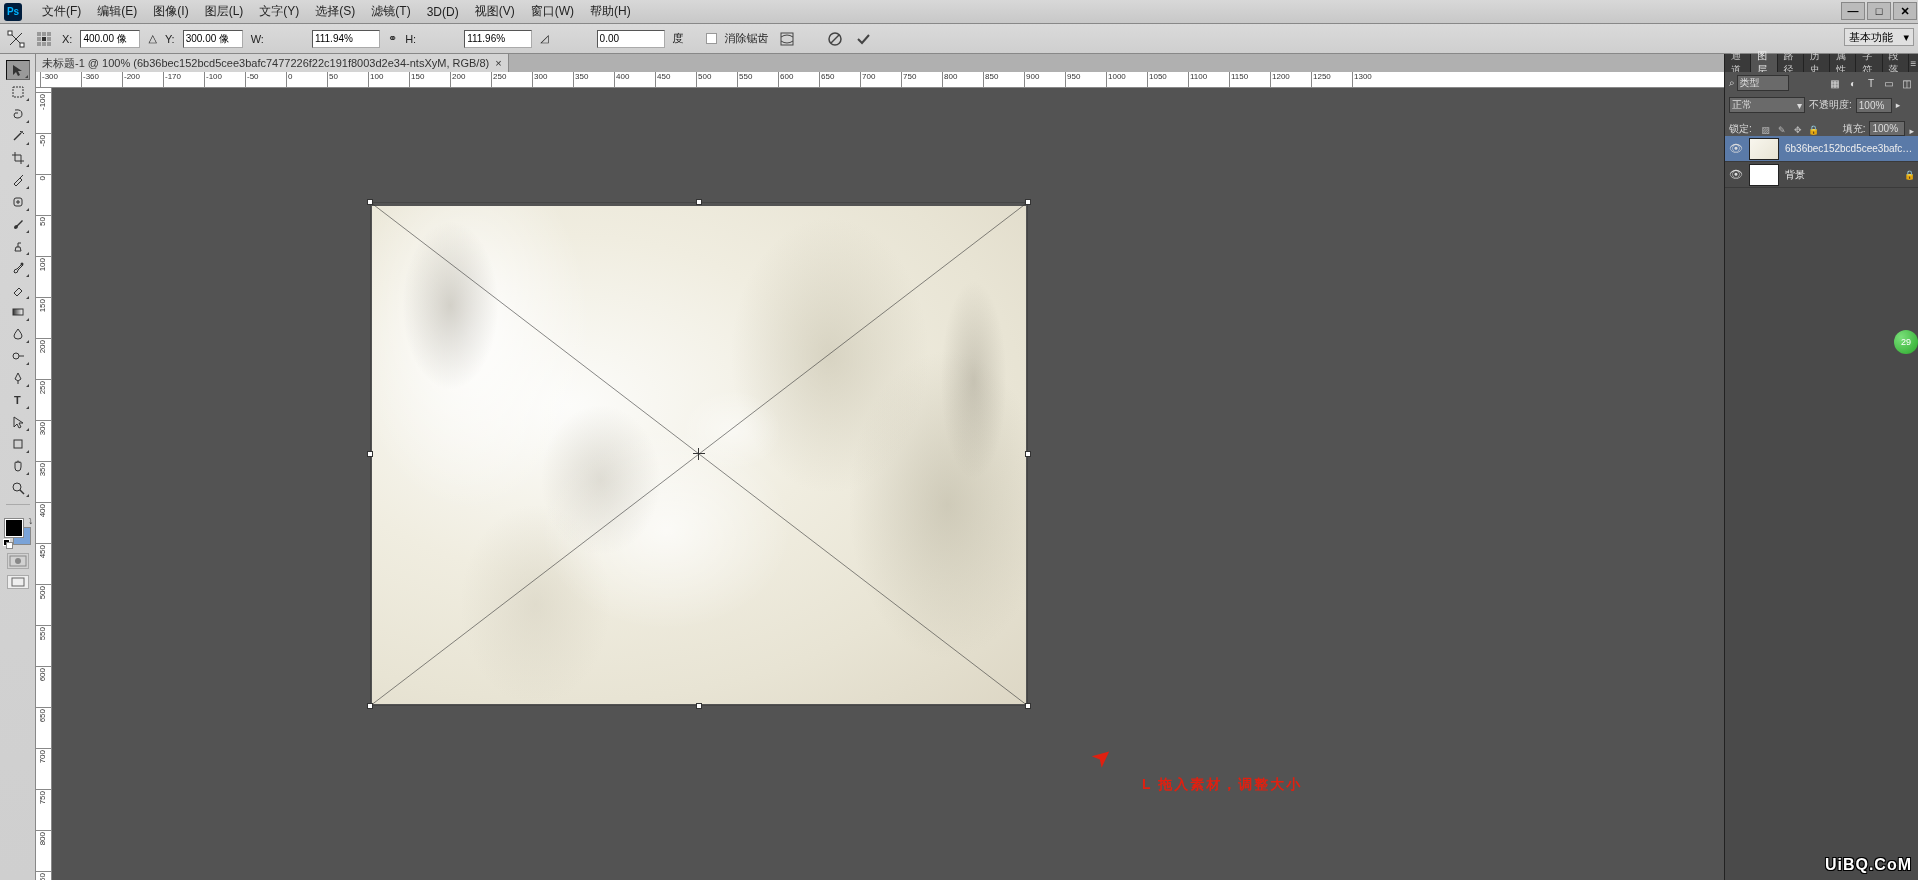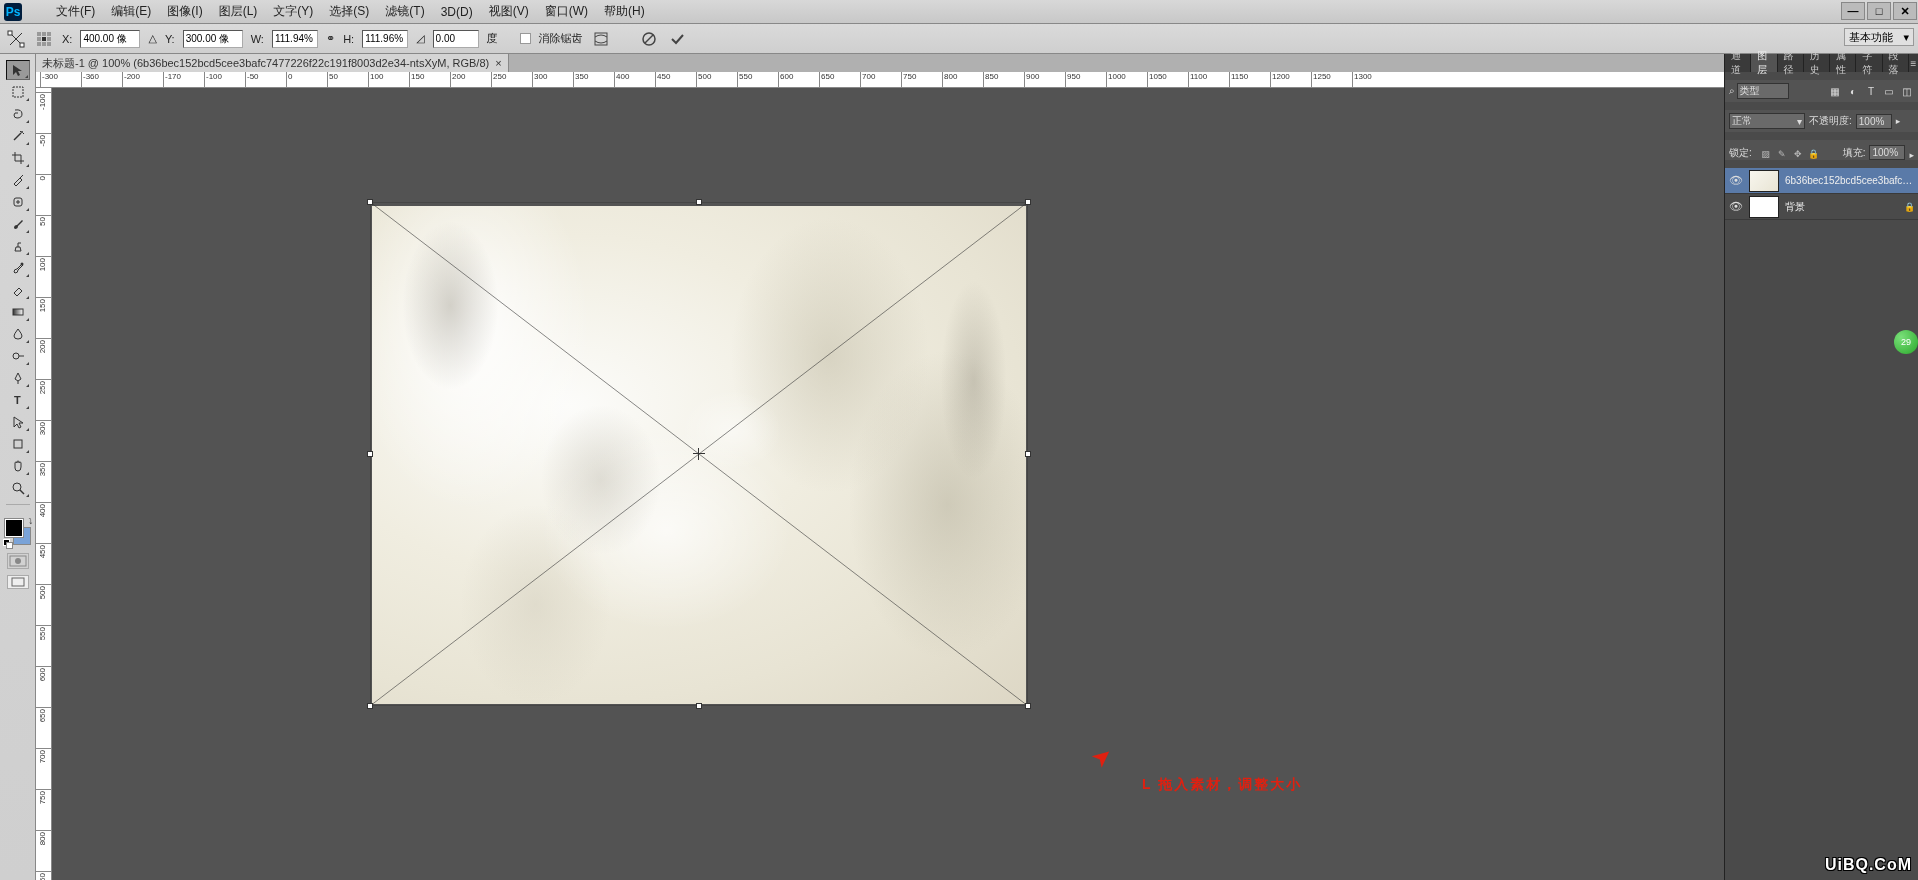--- a/index.html
+++ b/index.html
@@ -1,29 +1,29 @@
 <!DOCTYPE html>
 <html><head>
 <meta charset="utf-8">
 <style>
 * { margin: 0; padding: 0; box-sizing: border-box; font-family: "Microsoft YaHei", Arial, sans-serif; }
 body { background: #535353; width: 1918px; height: 880px; overflow: hidden; position: relative; }
 
 
 .menubar { height: 24px; background: linear-gradient(#d8d8d8, #c8c8c8); display: flex; align-items: center; padding: 0 4px; border-bottom: 1px solid #888; }
-.ps-logo { width: 18px; height: 18px; background: #001d3d; border-radius: 3px; margin-right: 26px; display: flex; align-items: center; justify-content: center; color: #00b4ff; font-size: 12px; font-weight: bold; }
+.ps-logo { width: 18px; height: 18px; background: #001d3d; border-radius: 3px; margin-right: 12px; display: flex; align-items: center; justify-content: center; color: #00b4ff; font-size: 10px; font-weight: bold; }
 .menu-item { padding: 2px 8px; font-size: 12px; color: #222; cursor: default; }
 .window-controls { position: absolute; right: 0; top: 0; display: flex; }
 .win-btn { width: 24px; height: 18px; background: #bbb; border: 1px solid #888; margin: 2px 1px; display: flex; align-items: center; justify-content: center; font-size: 11px; font-weight: bold; }
 
 
 .optionsbar { height: 30px; background: linear-gradient(#dadada, #cfcfcf); display: flex; align-items: center; padding: 0 6px; border-bottom: 1px solid #888; gap: 8px; font-size: 11px; }
 .optionsbar .opt-icon { width: 20px; height: 20px; display: flex; align-items: center; justify-content: center; }
 .opt-input { width: 60px; height: 18px; background: #fff; border: 1px inset #aaa; font-size: 10px; padding: 0 2px; }
-.opt-narrow { width: 46px; }
+.opt-narrow { width: 68px; margin-left: 40px; }
 .opt-label { font-size: 11px; color: #222; }
 .checkbox { width: 11px; height: 11px; border: 1px solid #999; background: #fff; display: inline-block; vertical-align: middle; }
 .workspace-dd { position: absolute; right: 4px; top: 28px; width: 70px; height: 18px; background: #e0e0e0; border: 1px solid #999; font-size: 11px; padding: 0 4px; display: flex; align-items: center; justify-content: space-between; }
 
 
 .doctab-row { height: 18px; background: #b0b0b0; display: flex; align-items: center; padding-left: 36px; }
 .doctab { height: 18px; background: #d4d4d4; padding: 0 6px; font-size: 11px; color: #333; display: flex; align-items: center; gap: 6px; border-right: 1px solid #888; }
 .doctab .close { font-size: 11px; }
 
 
@@ -77,21 +77,21 @@
   radial-gradient(ellipse 60px 180px at 92% 35%, rgba(140,135,120,0.35) 0%, transparent 55%),
   radial-gradient(ellipse 100px 80px at 55% 45%, rgba(255,255,255,0.5) 0%, transparent 50%),
   radial-gradient(ellipse 120px 150px at 35% 55%, rgba(165,160,145,0.3) 0%, transparent 50%);
 }
 
 
 .annotation-arrow { position: absolute; left: 1040px; top: 655px; color: #e02010; font-size: 24px; transform: rotate(-40deg); }
 .annotation-text { position: absolute; left: 1090px; top: 688px; color: #e02010; font-size: 14px; font-weight: bold; letter-spacing: 2px; }
 
 
-.right-panels { position: absolute; right: 0; top: 54px; bottom: 0; width: 194px; background: #4a4a4a; border-left: 1px solid #222; display: flex; flex-direction: column; gap: 8px; }
+.right-panels { position: absolute; right: 0; top: 54px; bottom: 0; width: 194px; background: #4a4a4a; border-left: 1px solid #222; display: flex; flex-direction: column; }
 .panel-tabs { display: flex; background: #3a3a3a; height: 18px; }
 .panel-tab { padding: 0 6px; font-size: 10px; color: #ccc; display: flex; align-items: center; border-right: 1px solid #222; cursor: default; }
 .panel-tab.active { background: #535353; color: #eee; }
 .panel-tab-menu { margin-left: auto; width: 14px; display: flex; align-items: center; justify-content: center; color: #ccc; font-size: 10px; }
 
 .filter-row { display: flex; align-items: center; height: 22px; background: #535353; padding: 0 4px; gap: 2px; }
 .filter-dd { flex: 0 0 52px; height: 16px; background: #6a6a6a; border: 1px solid #333; font-size: 10px; color: #ddd; padding: 0 2px; display: flex; align-items: center; }
 .filter-icons { display: flex; gap: 4px; margin-left: auto; }
 .filter-icon { width: 14px; height: 14px; display: flex; align-items: center; justify-content: center; color: #ddd; font-size: 10px; }
 

